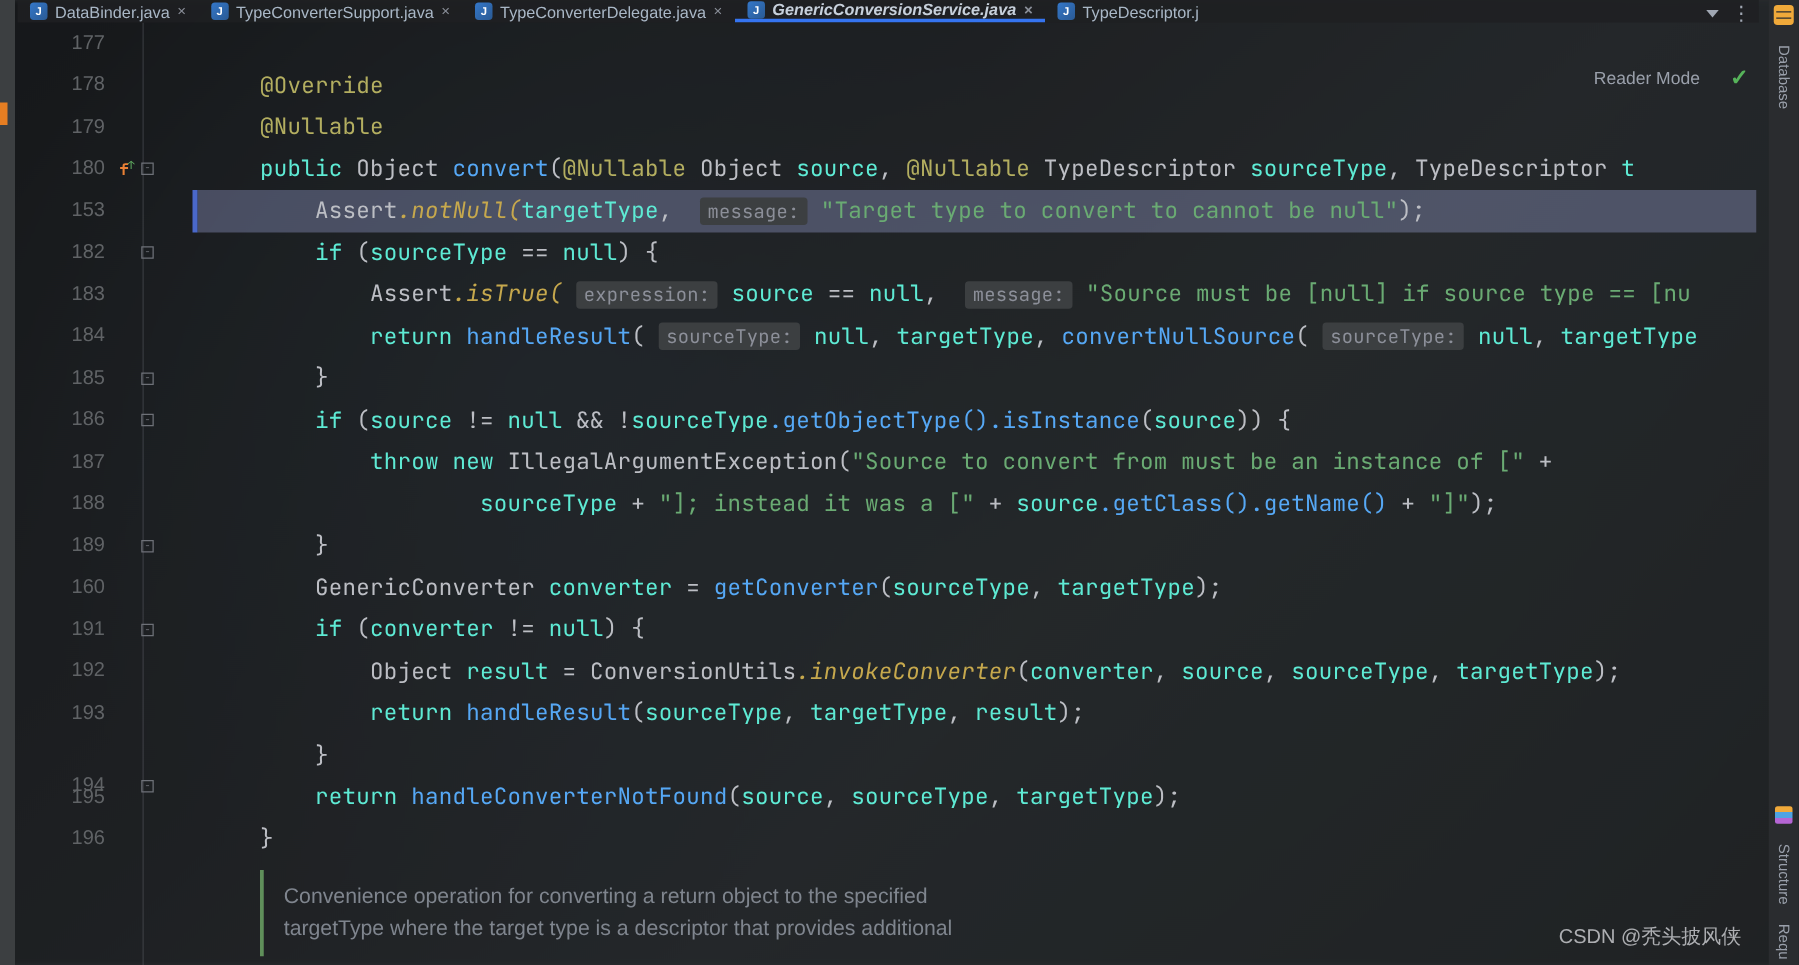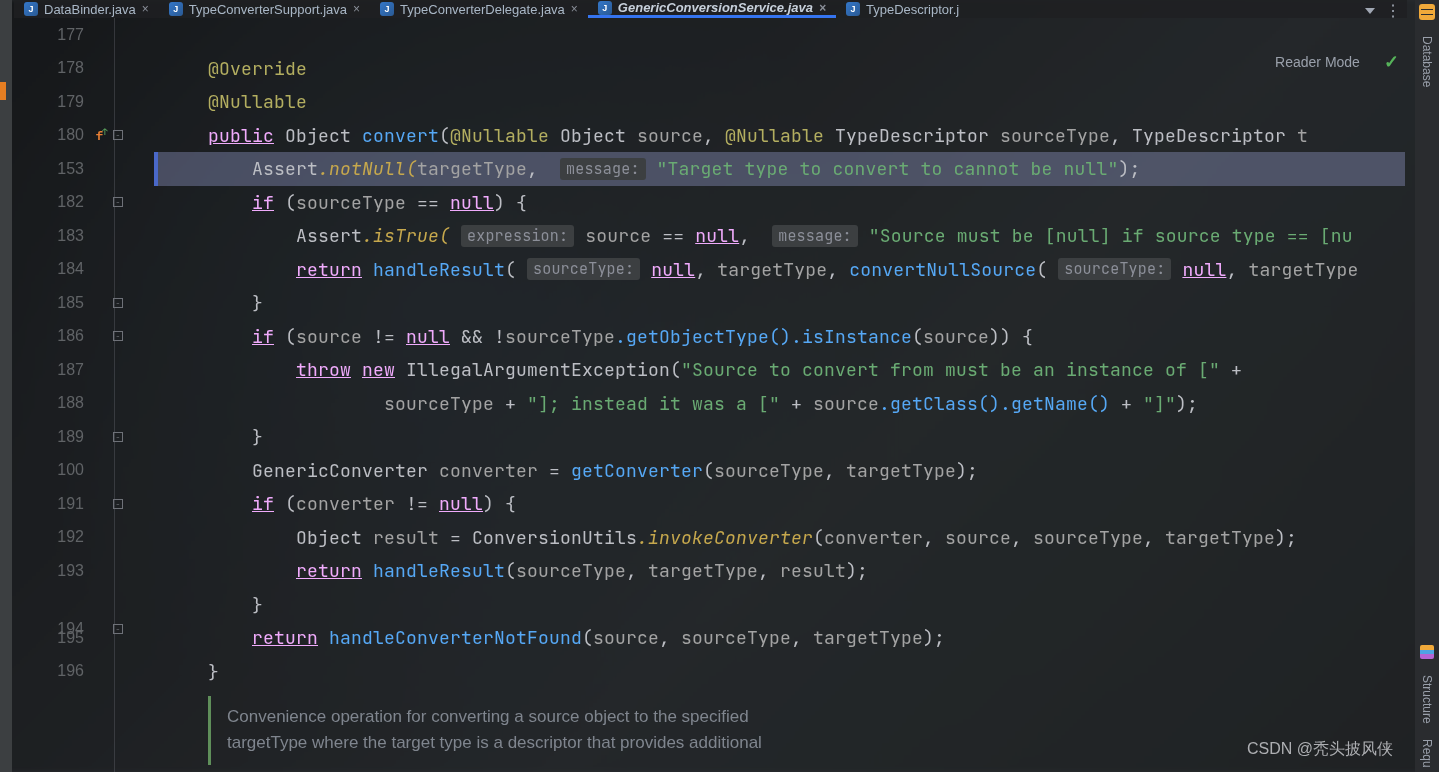--- a/index.html
+++ b/index.html
@@ -138,26 +138,26 @@
     position:absolute; left:0; right:0; height:33.5px;
     display:flex; align-items:center; white-space:pre;
     padding-left:50px;
   }
   .line.highlighted {
     background:rgba(160,170,220,0.35);
   }
   .line.highlighted .hl-bar {
     position:absolute; left:-4px; top:0; bottom:0; width:4px; background:#4a68c9;
   }
-  .kw { color:#f0abfc;text-decoration:underline; }
+  .kw { color:#5eead4; }
   .ann { color:#b3ae60; }
   .type { color:#bcbec4; }
   .meth { color:#56a8f5; }
   .methy { color:#c6a84d; font-style:italic; }
-  .var { color:#a3a3a3; }
+  .var { color:#5eead4; }
   .str { color:#6aab73; }
   .param { background:#3c3f41; color:#8c8f99; padding:1px 6px; border-radius:3px; font-size:15px; }
   .comment-red { color:#e74c3c; font-family:"Microsoft YaHei","Segoe UI",sans-serif; font-size:19px; font-weight:500;}
   .op { color:#bcbec4; }
   .doc-block {
     position:absolute; left:208px; right:50px; top:696px; z-index:4;
     border-left:3px solid #5f8f5a; padding:8px 16px;
     font-family:"Segoe UI",sans-serif; font-size:17px; color:#7f858e;
     line-height:1.55;
   }
@@ -293,21 +293,21 @@
       <span class="fold"></span>
     </div>
   <div class="row" style="top:402px">
       <span class="ln">189</span>
       <span class="mark"></span>
       <span class="fold">
         <span class="fold-box">−</span>
       </span>
     </div>
   <div class="row" style="top:435.5px">
-      <span class="ln">100</span>
+      <span class="ln">160</span>
       <span class="mark"></span>
       <span class="fold"></span>
     </div>
   <div class="row" style="top:469px">
       <span class="ln">191</span>
       <span class="mark"></span>
       <span class="fold">
         <span class="fold-box">−</span>
       </span>
     </div>
@@ -357,17 +357,17 @@
   <div class="line" style="top:435.5px"><span>    </span><span class="type">GenericConverter</span><span> </span><span class="var">converter</span><span class="op"> = </span><span class="meth">getConverter</span><span class="op">(</span><span class="var">sourceType</span><span class="op">, </span><span class="var">targetType</span><span class="op">);</span></div>
   <div class="line" style="top:469px"><span>    </span><span class="kw">if</span><span class="op"> (</span><span class="var">converter</span><span class="op"> != </span><span class="kw">null</span><span class="op">) {</span><span>      </span></div>
   <div class="line" style="top:502.5px"><span>        </span><span class="type">Object</span><span> </span><span class="var">result</span><span class="op"> = </span><span class="type">ConversionUtils</span><span class="methy">.invokeConverter</span><span class="op">(</span><span class="var">converter</span><span class="op">, </span><span class="var">source</span><span class="op">, </span><span class="var">sourceType</span><span class="op">, </span><span class="var">targetType</span><span class="op">);</span></div>
   <div class="line" style="top:536px"><span>        </span><span class="kw">return</span><span> </span><span class="meth">handleResult</span><span class="op">(</span><span class="var">sourceType</span><span class="op">, </span><span class="var">targetType</span><span class="op">, </span><span class="var">result</span><span class="op">);</span></div>
   <div class="line" style="top:569.5px"><span>    </span><span class="op">}</span></div>
   <div class="line" style="top:603px"><span>    </span><span class="kw">return</span><span> </span><span class="meth">handleConverterNotFound</span><span class="op">(</span><span class="var">source</span><span class="op">, </span><span class="var">sourceType</span><span class="op">, </span><span class="var">targetType</span><span class="op">);</span></div>
   <div class="line" style="top:636.5px"><span class="op">}</span></div>
 </div>
 
 <div class="doc-block">
-  <div>Convenience operation for converting a source object to the specified</div>
+  <div>Convenience operation for converting a return object to the specified</div>
   <div>targetType  where the target type is a descriptor that provides additional</div>
 </div>
 
 <div class="watermark">CSDN @秃头披风侠</div>
 
 </body></html>

